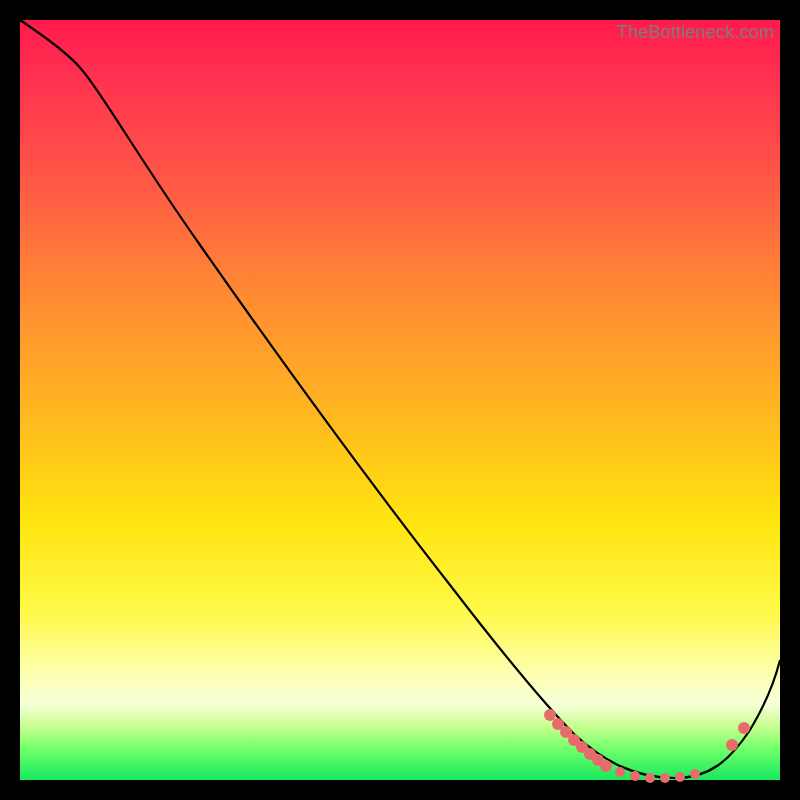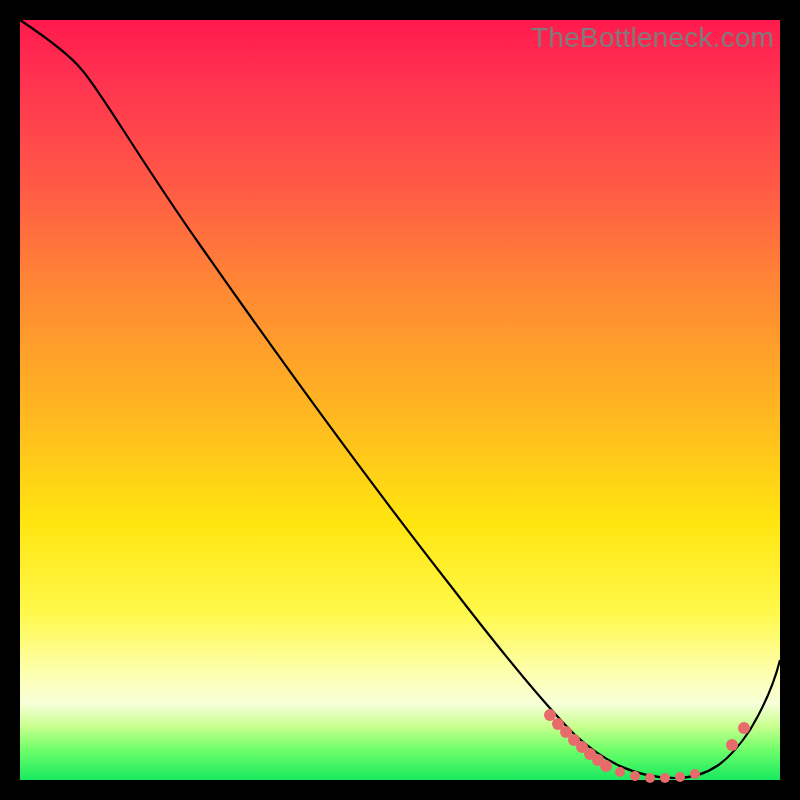--- a/index.html
+++ b/index.html
@@ -38,21 +38,21 @@
       #c7ff8d 93%,
       #6fff6a 96%,
       #19e85e 100%
     );
   }
   .watermark {
     position: absolute;
     top: 2px;
     right: 6px;
     color: #7d7d7d;
-    font-size: 28px;
+    font-size: 18px;
     font-weight: 400;
     letter-spacing: 0.2px;
     user-select: none;
   }
   svg.curve {
     position: absolute;
     left: 0;
     top: 0;
     width: 760px;
     height: 760px;

